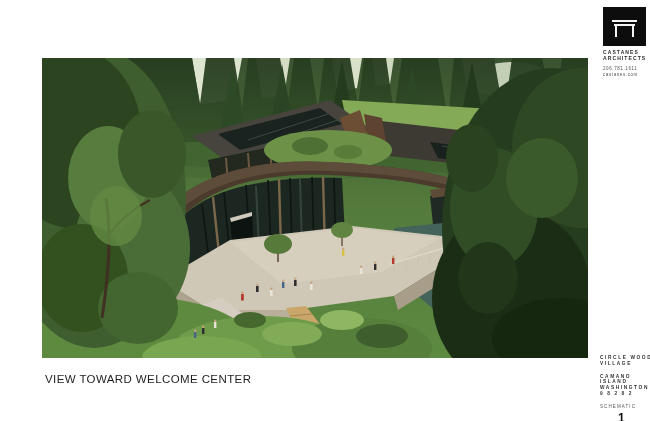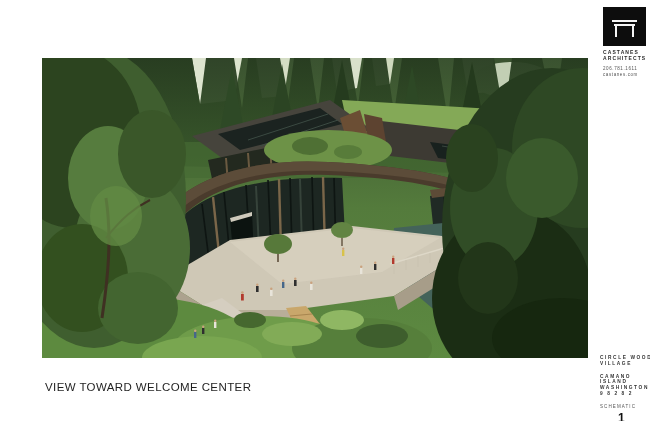--- a/index.html
+++ b/index.html
@@ -22,21 +22,21 @@
   .contact-line{font-size:4.5px;letter-spacing:0.6px;color:#555;line-height:5.5px;white-space:nowrap;}
 
   
   .title-block{position:absolute;left:600px;top:355px;width:48px;}
   .tb-line{font-size:4.8px;font-weight:bold;letter-spacing:1.6px;color:#333;line-height:5.8px;white-space:nowrap;}
   .tb-gap{height:7px;}
   .tb-phase{font-size:4.5px;letter-spacing:1.1px;color:#555;line-height:5.5px;white-space:nowrap;}
   .tb-sheet{font-size:12px;font-weight:bold;color:#111;margin-top:2px;margin-left:18px;}
 
   
-  .caption{position:absolute;left:45px;top:381px;font-size:11.5px;letter-spacing:0.4px;color:#1f1f1f;}
+  .caption{position:absolute;left:45px;top:373px;font-size:11.5px;letter-spacing:0.4px;color:#1f1f1f;}
 </style>
 </head>
 <body>
 
 <div class="sheet">
 
   <div class="render-frame">
     <svg width="546" height="300" viewBox="0 0 546 300" xmlns="http://www.w3.org/2000/svg">
       <defs>
         <linearGradient id="forestGrad" x1="0" y1="0" x2="0" y2="1">

